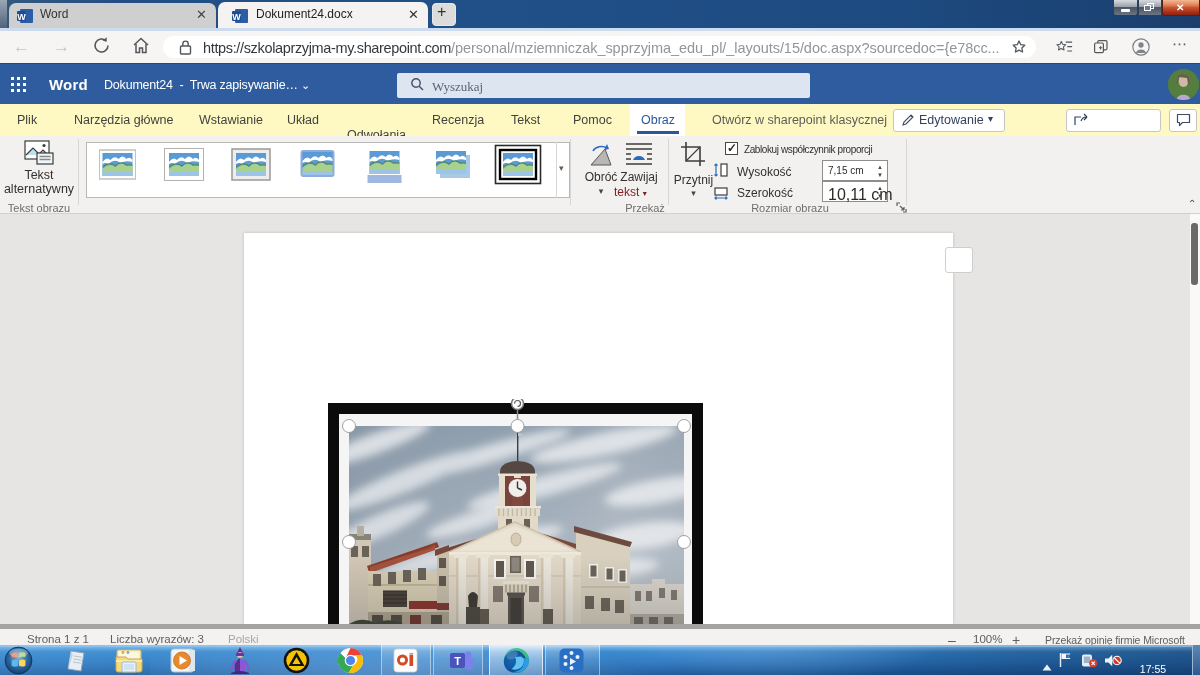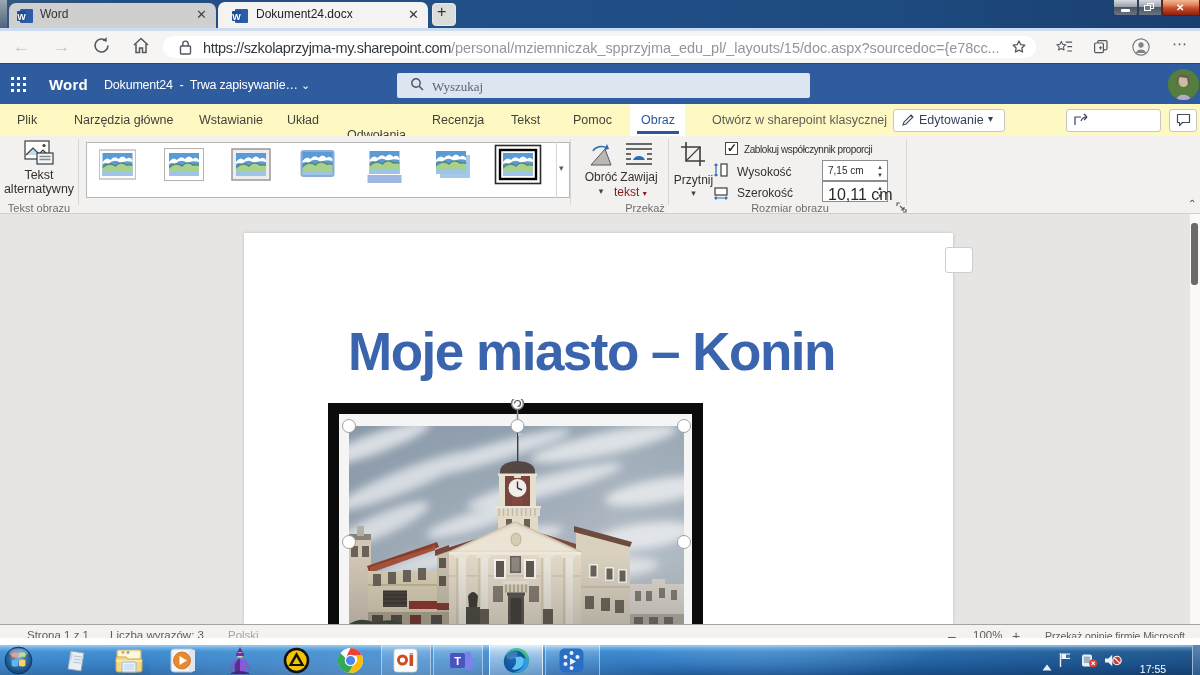--- a/index.html
+++ b/index.html
@@ -257,21 +257,20 @@
           <path d="M1 4 V1 H4 M7 10 H10 V7" stroke="#605e5c" stroke-width="1.2" fill="none"></path>
           <path d="M4 4 l4 4 M8 8 v-3 M8 8 h-3" stroke="#605e5c" stroke-width="1.2" fill="none"></path>
         </svg></div>
   <div class="abs" style="left:906px;top:3px;width:1px;height:66px;background:#d8d6d4;"></div>
   <div class="abs" style="left:1188px;top:62px;font-size:10px;color:#444;">⌃</div>
 </div>
 
 <div class="abs" id="docarea" style="left:0;top:214px;width:1200px;height:410px;background:#e7e5e4;overflow:hidden;">
   <div class="abs" style="left:244px;top:19px;width:709px;height:391px;background:#ffffff;box-shadow:0 0 3px rgba(0,0,0,0.18);"></div>
   <div class="abs" style="left:945px;top:33px;width:28px;height:26px;background:#fff;border:1px solid #d0cecc;border-radius:3px;"></div>
-  <div class="abs" style="left:237px;top:107px;width:709px;text-align:center;font-size:53px;font-weight:bold;color:#3a65ae;letter-spacing:-1.5px;">Moje miasto – Konin</div>
 
   <div class="abs" id="photo" style="left:328px;top:185px;width:375px;height:239px;">
     <svg width="375" height="239" viewBox="0 0 375 239">
       <defs>
         <linearGradient id="sky" x1="0" y1="0" x2="0" y2="1">
           <stop offset="0" stop-color="#93a3b2"></stop>
               <stop offset="0.55" stop-color="#aeb9c4"></stop>
               <stop offset="1" stop-color="#c8ced5"></stop>
         </linearGradient>
         <linearGradient id="skyx" x1="0" y1="0" x2="1" y2="0">
@@ -462,21 +461,21 @@
           <circle cx="356" cy="143" r="6.5"></circle>
         </g>
       </g>
     </svg>
   </div>
 
   <div class="abs" style="left:1190px;top:0;width:10px;height:410px;background:#faf9f8;"></div>
   <div class="abs" style="left:1191px;top:9px;width:7px;height:62px;background:#6c6a68;border-radius:3px;"></div>
 </div>
 
-<div class="abs" id="statusbar" style="left:0;top:624px;width:1200px;height:14px;background:#f3f2f1;border-top:1px solid #a3a3a3;font-size:11.5px;color:#605e5c;overflow:hidden;">
+<div class="abs" id="statusbar" style="left:0;top:624px;width:1200px;height:21px;background:#f3f2f1;border-top:5px solid #a3a3a3;font-size:11.5px;color:#605e5c;overflow:hidden;">
   <div class="abs" style="left:27px;top:4px;">Strona 1 z 1</div>
   <div class="abs" style="left:110px;top:4px;">Liczba wyrazów: 3</div>
   <div class="abs" style="left:228px;top:4px;color:#a8a6a4;">Polski</div>
   <div class="abs" style="left:948px;top:3px;font-size:14px;">–</div>
   <div class="abs" style="left:973px;top:4px;">100%</div>
   <div class="abs" style="left:1012px;top:3px;font-size:14px;">+</div>
   <div class="abs" style="left:1045px;top:5px;white-space:nowrap;font-size:10.5px;letter-spacing:-0.1px;">Przekaż opinię firmie Microsoft</div>
 </div>
 
 <div class="abs" id="taskbar" style="left:0;top:645px;width:1200px;height:30px;background:linear-gradient(180deg,#58a2de 0%,#3787cd 18%,#2b76bf 55%,#2264a9 82%,#1c5795 100%);overflow:hidden;">

